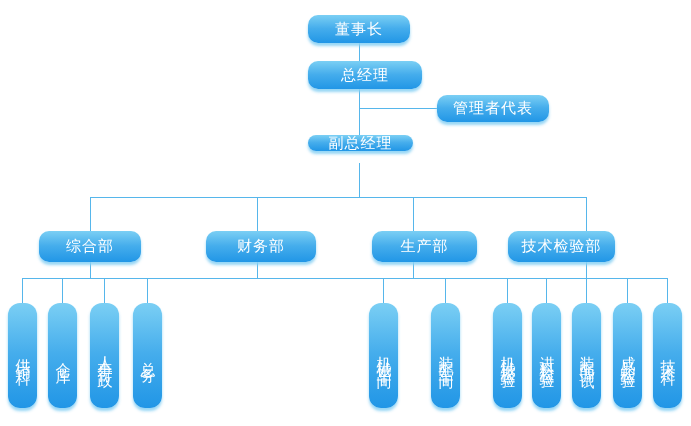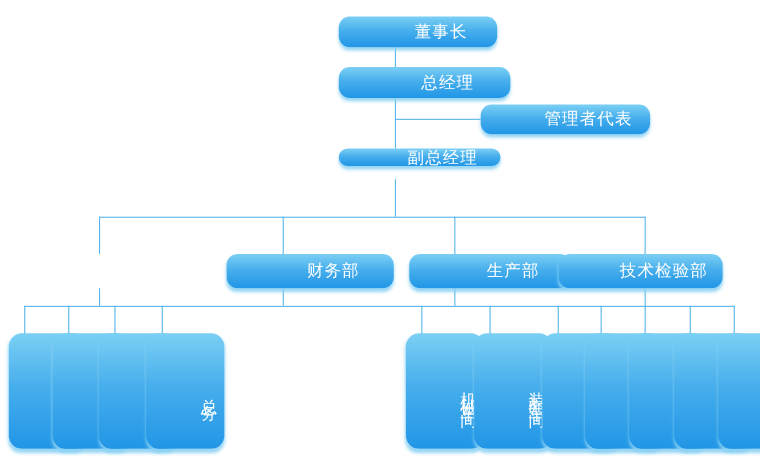--- a/index.html
+++ b/index.html
@@ -8,21 +8,20 @@
     position:relative;width:691px;height:426px;background:#ffffff;overflow:hidden;
     font-family:"DejaVu Sans","Liberation Sans",sans-serif;
   }
   .node{
     position:absolute;display:flex;align-items:center;justify-content:center;
     color:#ffffff;font-size:15px;letter-spacing:1px;
     background:linear-gradient(180deg,#7bcff4 0%,#45adec 48%,#2196e6 100%);
     border-radius:10px;
     box-shadow:0 3px 3px rgba(139,209,244,0.9);
     white-space:nowrap;
-    padding-left:42px;
   }
   .vert{
     writing-mode:vertical-rl;
     text-orientation:upright;
     letter-spacing:6px;
     border-radius:12px;
     font-size:15px;
   }
   .hline,.vline{position:absolute;background:#56b6eb;}
   .hline{height:1px;}
@@ -64,20 +63,21 @@
   <div class="vline" style="left:667px;top:278px;height:26px"></div>
 
   <div class="node" style="left:308px;top:15px;width:102px;height:28px">董事长</div>
 
   <div class="node" style="left:308px;top:61px;width:114px;height:28px">总经理</div>
 
   <div class="node" style="left:437px;top:95px;width:112px;height:27px">管理者代表</div>
 
   <div class="node" style="left:308px;top:135px;width:105px;height:16px">副总经理</div>
 
+  <div class="node" style="left:39px;top:231px;width:102px;height:31px">综合部</div>
 
   <div class="node" style="left:206px;top:231px;width:110px;height:31px">财务部</div>
 
   <div class="node" style="left:372px;top:231px;width:105px;height:31px">生产部</div>
 
   <div class="node" style="left:508px;top:231px;width:107px;height:31px">技术检验部</div>
 
   <div class="node vert" style="left:8px;top:303px;width:29px;height:105px">供销科</div>
 
   <div class="node vert" style="left:48px;top:303px;width:29px;height:105px">仓库</div>

